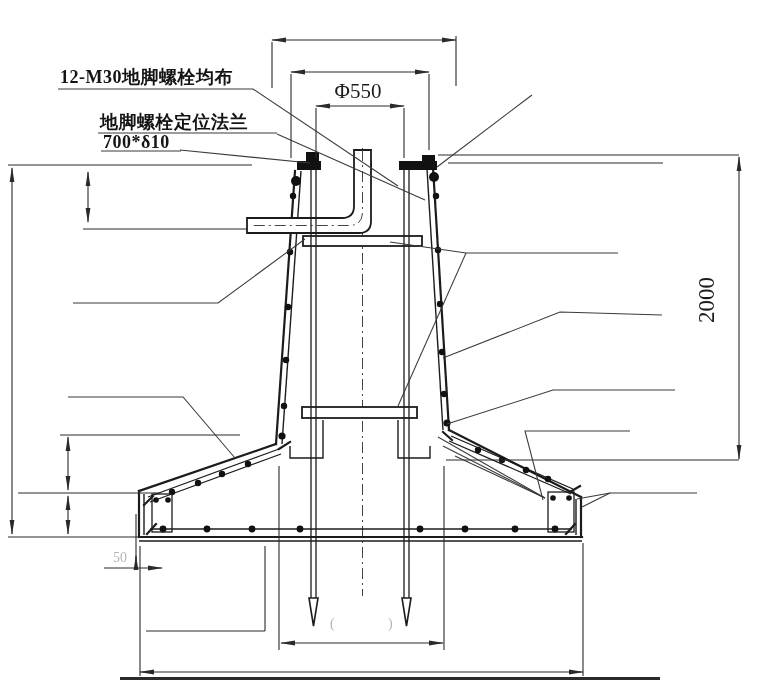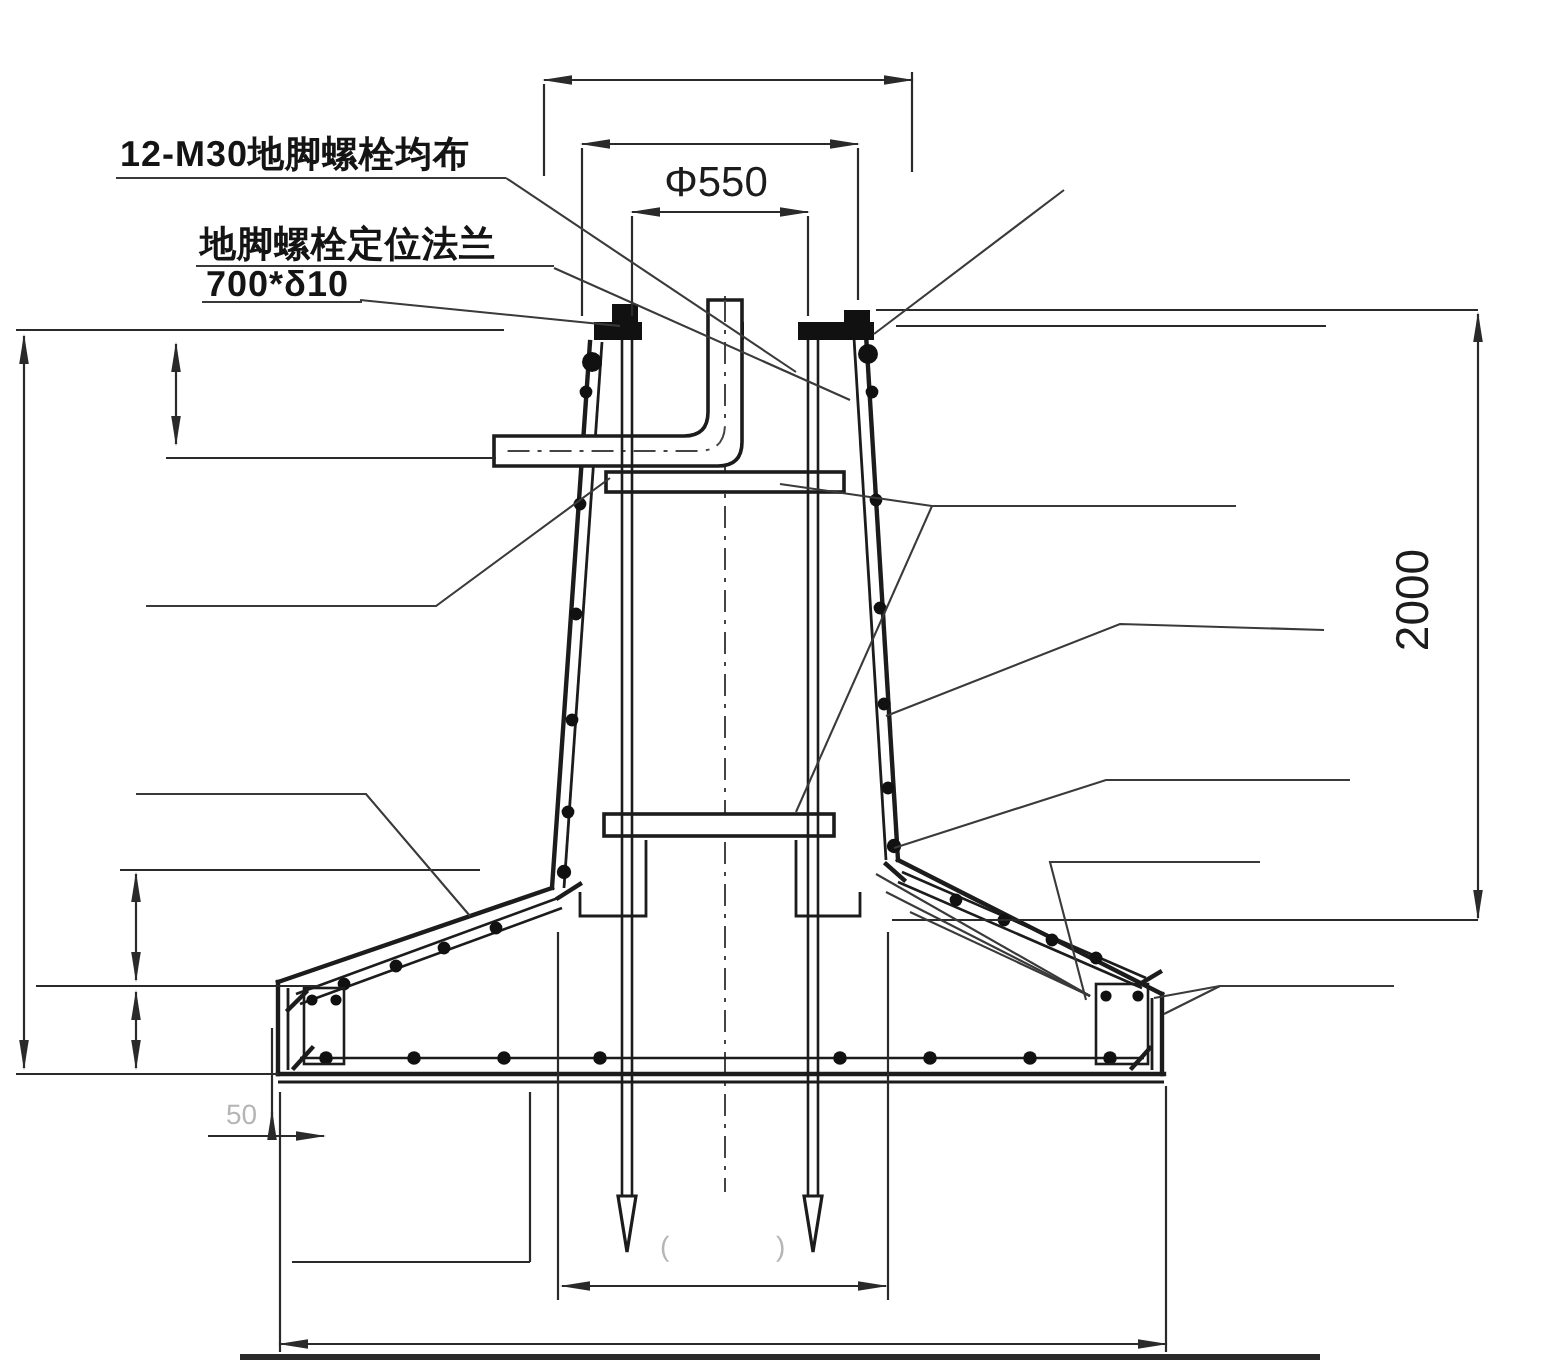--- a/index.html
+++ b/index.html
@@ -1,17 +1,17 @@
 <!DOCTYPE html>
 <html><head>
 <meta charset="utf-8">
 <style>
   html,body{margin:0;padding:0;background:#ffffff;}
   .stage{width:776px;height:680px;position:relative;background:#ffffff;overflow:hidden;
-         font-family:Liberation Sans, sans-serif;}
+         font-family:Liberation Serif, serif;}
   svg{display:block}
   
   .profile{stroke:#1c1c1c;stroke-width:2.2;fill:none;stroke-linecap:square}
   .profile-thin{stroke:#1c1c1c;stroke-width:1.4;fill:none}
   .rebar{stroke:#1c1c1c;stroke-width:1.3;fill:none}
   .dim{stroke:#2a2a2a;stroke-width:1.1;fill:none}
   .leader{stroke:#3a3a3a;stroke-width:1.05;fill:none}
   .dot{fill:#111111;stroke:none}
   .blob{fill:#111111;stroke:none}
   .whitefill{fill:#ffffff;stroke:#1c1c1c;stroke-width:1.8}

